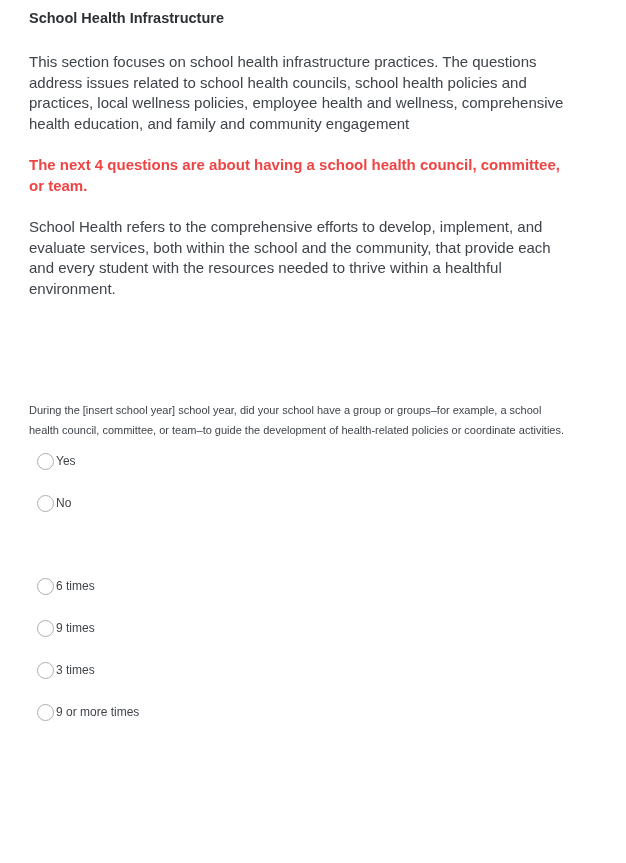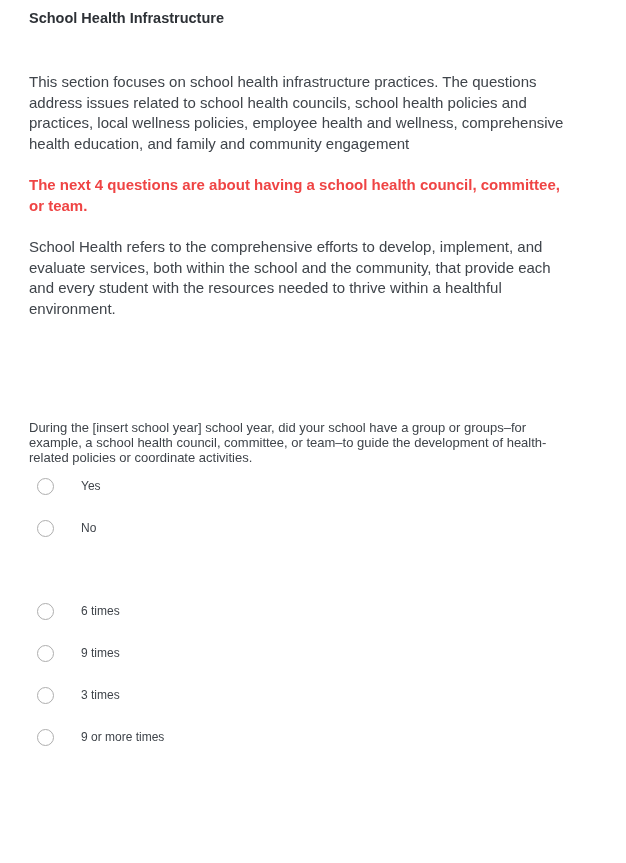--- a/index.html
+++ b/index.html
@@ -11,36 +11,36 @@
     color: #3f444a;
     overflow: hidden;
   }
   .container { padding: 8px 58px 0 29px; }
 
   .section-title {
     font-size: 14.5px;
     line-height: 20px;
     font-weight: 700;
     color: #2d3136;
-    margin-bottom: 44px;
+    margin-bottom: 24px;
   }
   .para {
     font-size: 15px;
     line-height: 20.5px;
     margin-bottom: 21px;
   }
   .para.bold { font-weight: 700; color: #ef4444; }
   .italic { }
 
   .spacer-lg { height: 80px; }
   .spacer-md { height: 41px; }
 
   .question-text {
-    font-size: 13px;
-    line-height: 15px;
+    font-size: 11px;
+    line-height: 20px;
     margin-bottom: 13px;
   }
 
   .option {
     display: flex;
     align-items: center;
     margin-bottom: 25px;
     padding-left: 8px;
     cursor: pointer;
   }
@@ -49,21 +49,21 @@
     height: 17px;
     flex: 0 0 17px;
     border: 1.5px solid #aeaeae;
     border-radius: 50%;
     background: #ffffff;
   }
   .option-label {
     font-size: 12px;
     line-height: 15px;
     color: #3f444a;
-    margin-left: 27px;
+    margin-left: 2px;
   }
 </style>
 </head>
 <body>
 
 <main class="container">
 
   <h1 class="section-title">School Health Infrastructure</h1>
 
   <p class="para">This section focuses on school health infrastructure practices. The questions address issues related to school health councils, school health policies and practices, local wellness policies, employee health and wellness, comprehensive health education, and family and community engagement</p>

